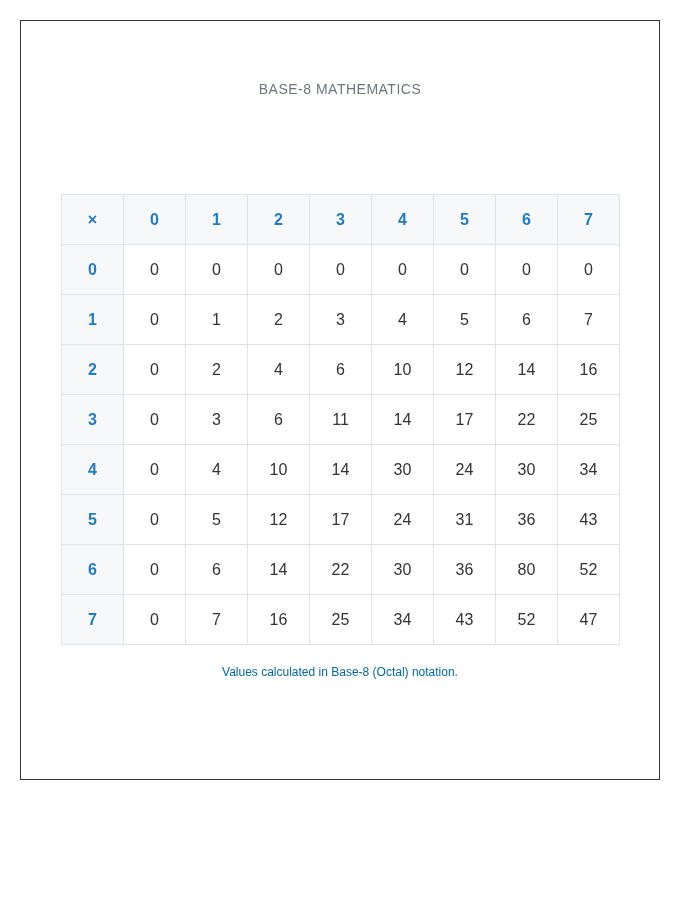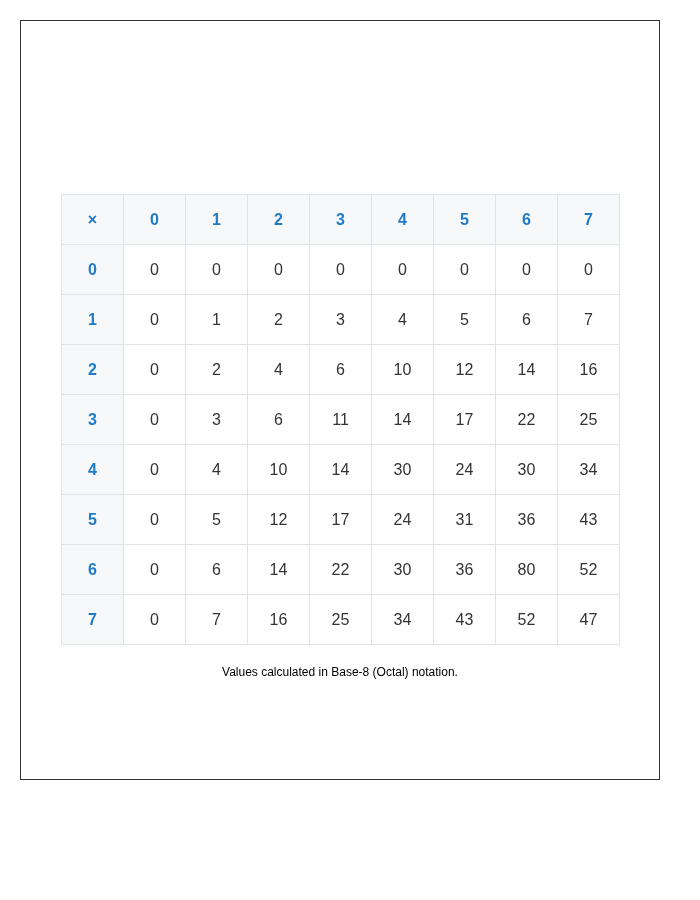--- a/index.html
+++ b/index.html
@@ -4,26 +4,27 @@
 <style>
   html, body { margin:0; padding:0; background:#ffffff; }
   body { width:700px; height:900px; position:relative; font-family:"Liberation Sans", sans-serif; }
   .card { position:absolute; left:20px; top:20px; width:640px; height:760px; border:1px solid #333; box-sizing:border-box; background:#fff; }
   .eyebrow { position:absolute; top:60px; left:0; right:0; text-align:center; font-size:14px; letter-spacing:0.5px; color:#6c757d; }
   .title { position:absolute; top:96px; left:0; right:0; text-align:center; font-size:32px; color:#2c2f33; font-weight:normal; margin:0; letter-spacing:-0.5px; }
   table.grid { position:absolute; left:40px; top:173px; border-collapse:collapse; }
   table.grid td, table.grid th { width:61px; height:49px; border:1px solid #e1e4e6; text-align:center; font-size:16px; padding:0; }
   table.grid th { color:#1f7bc7; font-weight:bold; background:#f7f8f9; }
   table.grid td { color:#333; font-weight:normal; }
-  .note { position:absolute; top:644px; left:0; right:0; text-align:center; font-size:12px; color:#000000; }
+  .note { position:absolute; top:644px; left:0; right:0; text-align:center; font-size:12px; color:#0369a1; }
 </style>
 </head>
 <body>
 
 <div class="card">
+  <div class="eyebrow">BASE-8 MATHEMATICS</div>
 
   <table class="grid">
     <thead>
       <tr>
         <th>×</th>
         <th>0</th>
         <th>1</th>
         <th>2</th>
         <th>3</th>
         <th>4</th>

